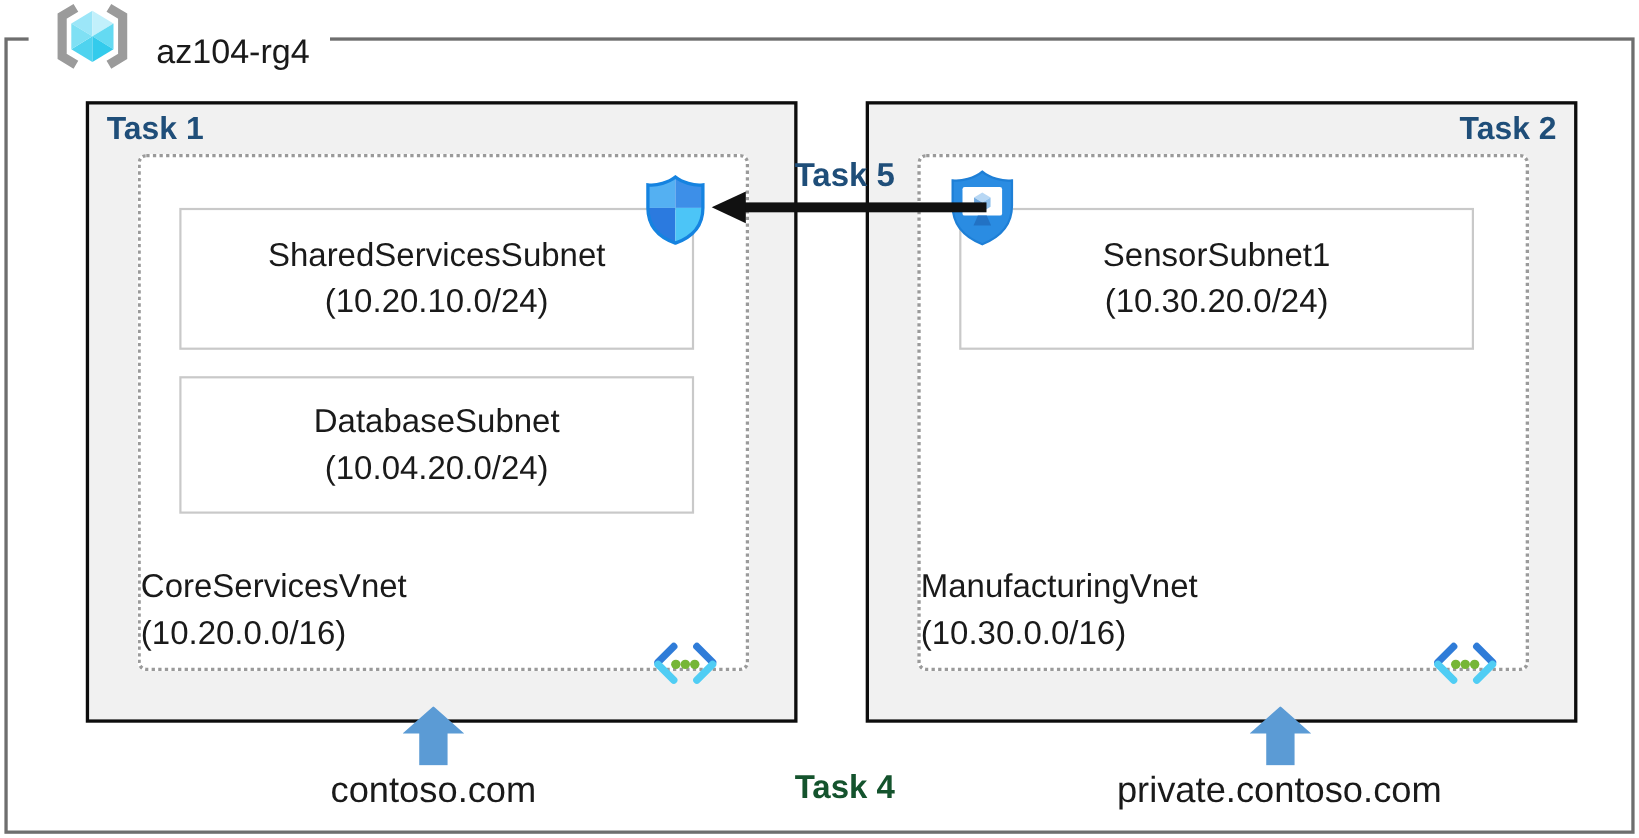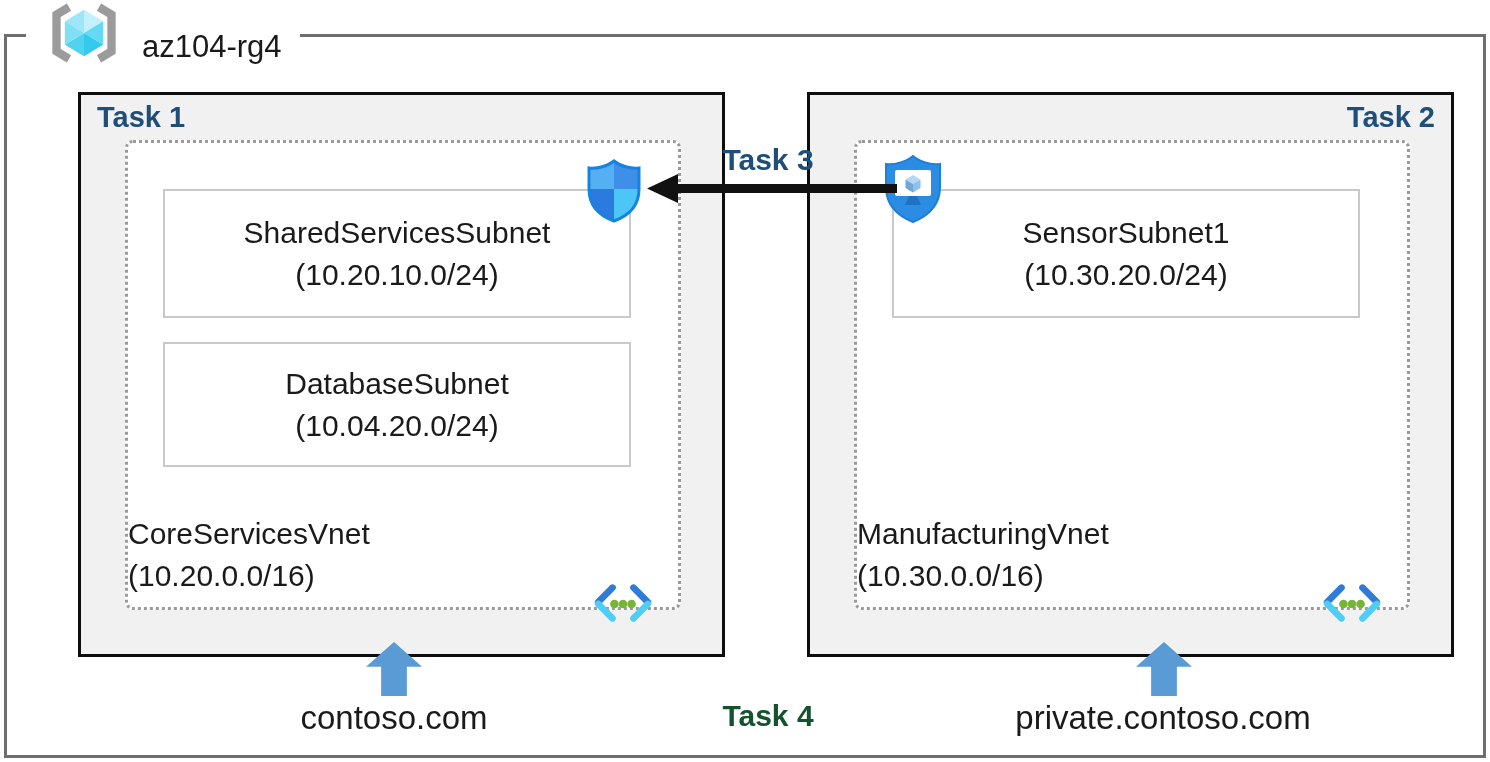--- a/index.html
+++ b/index.html
@@ -10,21 +10,21 @@
   .rg-border{position:absolute;left:4px;top:34px;width:1482px;height:724px;
              border:3px solid #6e6e6e;box-sizing:border-box;}
   .rg-legend{position:absolute;left:26px;top:1px;height:64px;padding:0 18px;background:#ffffff;
              display:flex;align-items:flex-end;gap:18px;z-index:2;}
   .rg-name{font-size:31px;}
 
   
   .task-box{position:absolute;top:92px;width:647px;height:565px;background:#f1f1f1;
             border:3px solid #0d0d0d;box-sizing:border-box;}
   #task-box-1{left:78px;}
-  #task-box-2{left:807px;text-decoration:underline;}
+  #task-box-2{left:787px;text-decoration:underline;}
   .task-label{position:absolute;top:6px;font-size:29px;font-weight:bold;color:#1f4e79;}
   .task-label.tl{left:16px;}
   .task-label.tr{right:16px;}
 
   
   .dashed-box{position:absolute;left:44px;top:45px;width:556px;height:470px;background:#ffffff;
               border:3px dotted #9a9a9a;border-radius:8px;box-sizing:border-box;}
 
   
   .subnet-box{position:absolute;left:35px;width:468px;border:2px solid #c9c9c9;background:#ffffff;
@@ -141,21 +141,21 @@
     <svg class="bastion-icon" width="62" height="70" viewBox="0 0 62 70">
       <path d="M31,2 C38,8 50,11 58,10 L58,33 C58,51 46,62 31,68 C16,62 4,51 4,33 L4,10 C12,11 24,8 31,2 Z" fill="#2a8ce2" stroke="#1e7fd6" stroke-width="2"></path>
       <rect x="13" y="16" width="36" height="26" rx="2" fill="#ffffff"></rect>
       <polygon points="31,21 38.5,25.5 31,30 23.5,25.5" fill="#b7d7f4"></polygon>
       <polygon points="23.5,25.5 31,30 31,38.5 23.5,34" fill="#6ea7dd"></polygon>
       <polygon points="38.5,25.5 31,30 31,38.5 38.5,34" fill="#8fc0ec"></polygon>
       <polygon points="27,42 35,42 39,51 23,51" fill="#2272c4"></polygon>
     </svg>
   </div>
 
-  <div class="task3-label">Task 3</div>
+  <div class="task3-label">Task 5</div>
   <svg class="peer-arrow" width="252" height="34" viewBox="0 0 252 34">
     <rect x="28" y="13" width="224" height="9" fill="#111111"></rect>
     <polygon points="2,17.5 33,3 33,32" fill="#111111"></polygon>
   </svg>
 
   <div class="up-arrow" id="up-arrow-1"></div>
   <div class="dns-label" id="dns-label-1">contoso.com</div>
   <div class="task4-label">Task 4</div>
   <div class="up-arrow" id="up-arrow-2"></div>
   <div class="dns-label" id="dns-label-2">private.contoso.com</div>

